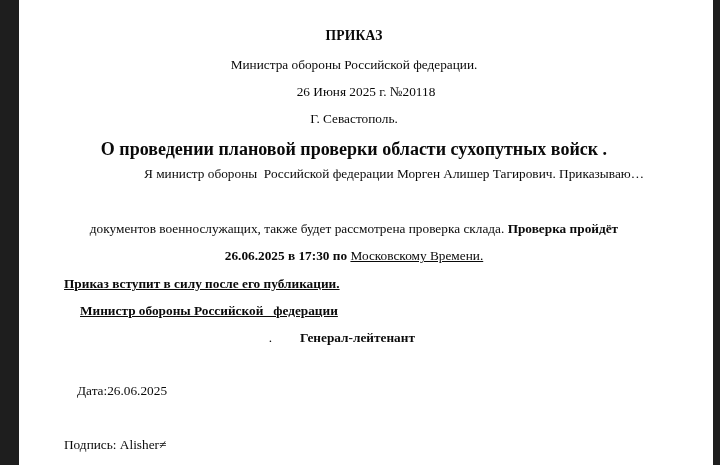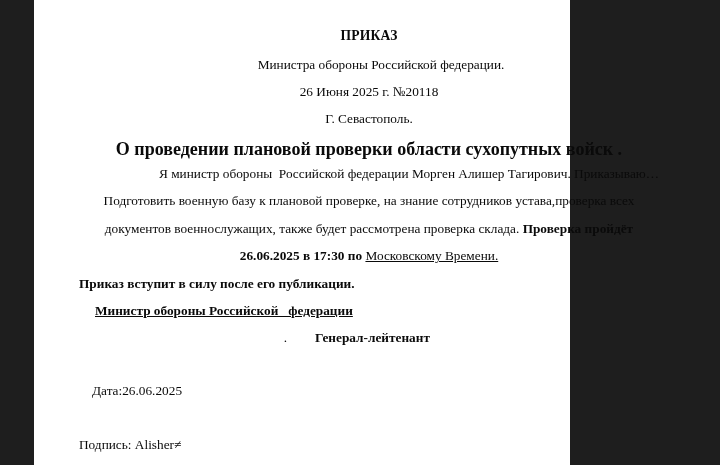--- a/index.html
+++ b/index.html
@@ -24,22 +24,22 @@
     top: 0;
     height: 465px;
     background: #1e1e1e;
   }
   .bar-left  { left: 0;   width: 25px; }
   .bar-right { left: 695px; width: 25px; }
 
   .page {
     position: absolute;
     top: 0;
-    left: 34px;
-    width: 536px;
+    left: 19px;
+    width: 694px;
     height: 465px;
     background: #ffffff;
     color: #0a0a0a;
     font-size: 13.3px;
     line-height: 1.15;
   }
 
   .line {
     position: absolute;
     white-space: pre;
@@ -47,29 +47,29 @@
   }
   .center {
     left: 0;
     width: 670px;
     text-align: center;
   }
   .b  { font-weight: bold; }
   .bu { font-weight: normal; text-decoration: underline; }
 
   .title      { top: 28px;  font-weight: bold; font-size: 13.6px; letter-spacing: .2px; }
-  .subtitle   { top: 57px; margin-left: 12px; }
-  .docnumber  { top: 84px; }
+  .subtitle   { top: 57px; }
+  .docnumber  { top: 84px; padding-left: 12px; }
   .city       { top: 111px; }
   .subject    { top: 139px; font-weight: bold; font-size: 18px; }
   .intro      { top: 166px; padding-left: 40px; }
   .body1      { top: 193px; }
   .body2      { top: 221px; }
   .timing     { top: 248px; font-weight: bold; }
-  .effect     { top: 276px; left: 45px; width: auto; text-align: left; font-weight: bold; }
+  .effect     { top: 276px; left: 45px; width: auto; text-align: left; font-weight: bold; text-decoration: underline; }
   .minister   { top: 303px; left: 45px; width: auto; text-align: left; font-weight: bold; text-decoration: underline; margin-left: 16px; }
   .rankrow    { top: 330px; left: 0; width: 670px; text-align: left; }
   .rankdot    { display: inline-block; width: 253px; text-align: right; }
   .rankname   { display: inline-block; padding-left: 28px; font-weight: bold; }
   .datefield  { top: 383px; left: 45px; width: auto; text-align: left; margin-left: 13px; }
   .signfield  { top: 437px; left: 45px; width: auto; text-align: left; }
 </style>
 </head>
 <body>
 
@@ -85,21 +85,20 @@
     <div class="line center subtitle">Министра обороны Российской федерации.</div>
 
     <div class="line center docnumber">26 Июня 2025 г. №20118</div>
 
     <div class="line center city">Г. Севастополь.</div>
 
     <div class="line center subject">О проведении плановой проверки области сухопутных войск .</div>
 
     <div class="line center intro">Я министр обороны  Российской федерации Морген Алишер Тагирович. Приказываю…</div>
 
-    <div class="line center body1">Подготовить военную базу к плановой проверке, на знание сотрудников устава,проверка всех</div>
 
     <div class="line center body2"><span>документов военнослужащих, также будет рассмотрена проверка склада. </span><span class="b">Проверка пройдёт</span></div>
 
     <div class="line center timing"><span>26.06.2025 в 17:30 по </span><span class="bu">Московскому Времени.</span></div>
 
     <div class="line effect">Приказ вступит в силу после его публикации.</div>
 
     <div class="line minister">Министр обороны Российской   федерации</div>
 
     <div class="line rankrow"><span class="rankdot">.</span><span class="rankname">Генерал-лейтенант</span></div>

